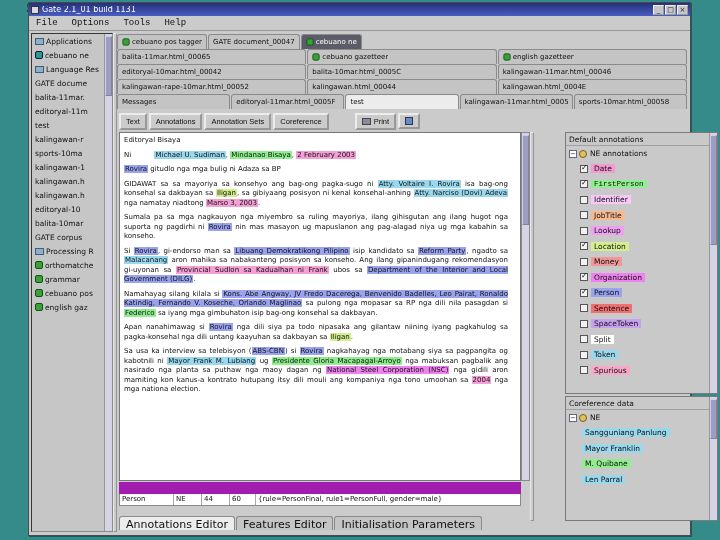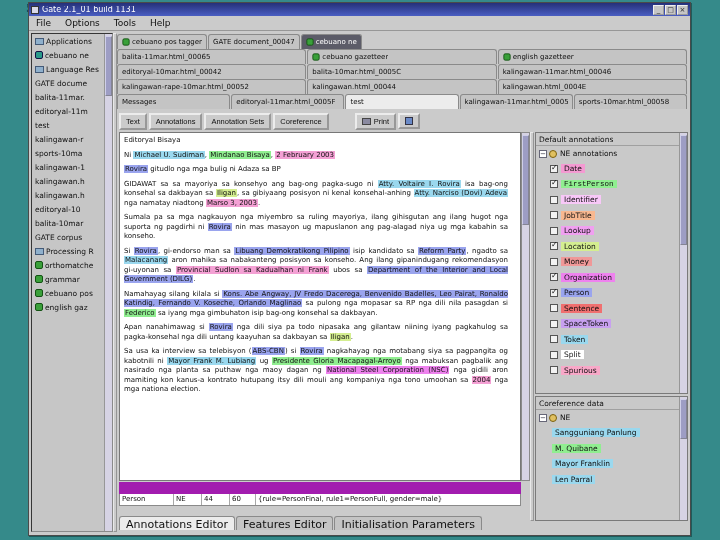--- a/index.html
+++ b/index.html
@@ -9,21 +9,21 @@
   .slide-num { position:absolute; left:26px; top:2px; font-family:"DejaVu Serif", serif; font-size:11px; color:#0f2f52; }
   .page-num { position:absolute; left:0; right:60px; top:504px; text-align:center; font-family:"DejaVu Serif", serif; font-size:13px; color:#14346b; z-index:50; }
 
   .window { position:absolute; left:28px; top:2px; width:663px; height:534px; background:#cbcbcb; border:1px solid #4a4a4a; box-shadow:1px 1px 0 #1d5c5c; }
   .titlebar { position:absolute; left:0; top:0; right:0; height:13px; background:linear-gradient(180deg,#253079,#4a5ec2); display:flex; align-items:center; padding:0 2px; }
   .titlebar .app-ico { width:8px; height:8px; background:#d8d8e8; border:1px solid #333; margin-right:3px; }
   .title-text { color:#fff; font-size:8px; line-height:8px; flex:1; white-space:nowrap; overflow:hidden; }
   .win-btn { width:11px; height:10px; background:#c6c6c6; border:1px outset #efefef; margin-left:1px; font-size:7px; line-height:8px; text-align:center; color:#222; }
 
   .menubar { position:absolute; left:0; top:13px; right:0; height:15px; background:#cbcbcb; border-bottom:1px solid #979797; display:flex; align-items:center; }
-  .menu-item { font-size:9px; color:#101010; padding:18px 7px; }
+  .menu-item { font-size:9px; color:#101010; padding:18px 7px;font-family:Liberation Mono, monospace; }
 
   .tree-panel { position:absolute; left:2px; top:30px; width:82px; bottom:3px; background:#c6c6c6; border:1px solid #8a8a8a; border-style:inset; overflow:hidden; }
   .tree-items { position:absolute; left:0; top:0; right:8px; bottom:0; overflow:hidden; }
   .tree-item { display:flex; align-items:center; height:14px; padding-left:3px; white-space:nowrap; overflow:hidden; }
   .tree-item .tlabel { font-size:7.5px; color:#101010; }
   .ticon { flex:0 0 auto; margin-right:2px; }
   .ticon.pr  { width:8px; height:8px; background:#3aa03a; border:1px solid #145214; border-radius:2px; }
   .ticon.app { width:8px; height:8px; background:#2a9a8a; border:1px solid #114; border-radius:2px; }
   .ticon.folder { width:9px; height:7px; background:#8fb0cc; border:1px solid #445a77; }
   .tree-scroll { position:absolute; right:0; top:0; width:8px; bottom:0; background:#d6d3e4; border-left:1px solid #979797; }
@@ -43,21 +43,21 @@
   .vbtn { background:#cbcbcb; border:2px outset #ececec; font-size:7.5px; color:#101010; padding:2px 5px; margin-right:2px; display:flex; align-items:center; white-space:nowrap; }
   .vbtn.gap { margin-left:24px; }
   .printer-ico { width:9px; height:7px; background:#8a8aa0; border:1px solid #444; margin-right:3px; }
   .mini-ico { width:8px; height:8px; background:#6a8ac8; border:1px solid #334; }
 
   .doc { position:absolute; left:90px; top:129px; width:402px; height:349px; background:#ffffff; border:1px solid #777; overflow:hidden; padding:3px 12px 3px 4px; }
   .doc p { font-size:7px; line-height:9.5px; color:#101010; margin-bottom:5px; text-align:justify; }
   .hl { padding:0 1px; }
   .doc-scroll { position:absolute; left:492px; top:129px; width:9px; height:349px; background:#d6d3e4; border:1px solid #8a8a8a; }
 
-  .panel { position:absolute; background:#c9c9c9; border:1px solid #7a7a7a; overflow:hidden; }
+  .panel { position:absolute; background:#c9c9c9; border:1px solid #7a7a7a; overflow:hidden;margin-left:30px; }
   .panel-rt { left:506px; top:129px; width:153px; height:262px; }
   .panel-rb { left:506px; top:393px; width:153px; height:125px; }
   .panel-header { font-size:7.5px; color:#101010; padding:2px 3px 1px 3px; border-bottom:1px solid #a0a0a0; white-space:nowrap; }
   .troot { display:flex; align-items:center; height:15px; padding-left:3px; }
   .troot .tlabel { font-size:7.5px; color:#101010; white-space:nowrap; }
   .expander { width:8px; height:8px; background:#fff; border:1px solid #667; font-size:7px; line-height:6px; text-align:center; color:#223; margin-right:2px; flex:0 0 auto; }
   .keyico { width:8px; height:8px; border-radius:50%; background:#e0c060; border:1px solid #7a6010; margin-right:3px; flex:0 0 auto; }
   .ann-item { display:flex; align-items:center; height:15.5px; padding-left:14px; white-space:nowrap; }
   .checkbox { width:8px; height:8px; background:#f2f2f2; border:1px solid #555; margin-right:3px; position:relative; flex:0 0 auto; }
   .checkbox.checked::after { content:"\2713"; position:absolute; left:0px; top:-3px; font-size:8px; color:#101010; }
@@ -253,21 +253,21 @@
           <span class="printer-ico"></span>
           <span>Print</span>
         </button>
         <button class="vbtn">
           <span class="mini-ico"></span>
         </button>
       </div>
 
     <div class="doc">
         <p><span>Editoryal Bisaya</span></p>
-        <p><span>Ni </span><span class="hl" style="background: rgb(154, 216, 238);">Michael U. Sudiman</span><span>, </span><span class="hl" style="background: rgb(144, 238, 144);">Mindanao Bisaya</span><span>, </span><span class="hl" style="background: rgb(244, 160, 212); margin-top: 36px;">2 February 2003</span></p>
+        <p><span>Ni </span><span class="hl" style="background: rgb(154, 216, 238); margin-left: 21px;">Michael U. Sudiman</span><span>, </span><span class="hl" style="background: rgb(144, 238, 144);">Mindanao Bisaya</span><span>, </span><span class="hl" style="background: rgb(244, 160, 212); margin-top: 36px;">2 February 2003</span></p>
         <p><span class="hl" style="background: rgb(154, 164, 238);">Rovira</span><span> gitudlo nga mga bulig ni Adaza sa BP</span></p>
         <p><span>GIDAWAT sa sa mayoriya sa konsehyo ang bag-ong pagka-sugo ni </span><span class="hl" style="background: rgb(154, 216, 238);">Atty. Voltaire I. Rovira</span><span> isa bag-ong konsehal sa dakbayan sa </span><span class="hl" style="background: rgb(212, 238, 144);">Iligan</span><span>, sa gibiyaang posisyon ni kenal konsehal-anhing </span><span class="hl" style="background: rgb(154, 216, 238);">Atty. Narciso (Dovi) Adeva</span><span> nga namatay niadtong </span><span class="hl" style="background: rgb(244, 160, 212);">Marso 3, 2003</span><span>.</span></p>
         <p><span>Sumala pa sa mga nagkauyon nga miyembro sa ruling mayoriya, ilang gihisgutan ang ilang hugot nga suporta ng pagdirhi ni </span><span class="hl" style="background: rgb(154, 164, 238);">Rovira</span><span> nin mas masayon ug mapuslanon ang pag-alagad niya ug mga kabahin sa konseho.</span></p>
         <p><span>Si </span><span class="hl" style="background: rgb(154, 164, 238);">Rovira</span><span>, gi-endorso man sa </span><span class="hl" style="background: rgb(154, 164, 238);">Libuang Demokratikong Pilipino</span><span> isip kandidato sa </span><span class="hl" style="background: rgb(154, 164, 238);">Reform Party</span><span>, ngadto sa </span><span class="hl" style="background: rgb(154, 216, 238);">Malacanang</span><span> aron mahika sa nabakanteng posisyon sa konseho. Ang ilang gipanindugang rekomendasyon gi-uyonan sa </span><span class="hl" style="background: rgb(244, 160, 212);">Provincial Sudlon sa Kadualhan ni Frank</span><span> ubos sa </span><span class="hl" style="background: rgb(154, 164, 238);">Department of the Interior and Local Government (DILG)</span><span>.</span></p>
         <p><span>Namahayag silang kilala si </span><span class="hl" style="background: rgb(154, 164, 238);">Kons. Abe Angway, JV Fredo Dacerega, Benvenido Badelles, Leo Pairat, Ronaldo Katindig, Fernando V. Koseche, Orlando Maglinao</span><span> sa pulong nga mopasar sa RP nga dili nila pasagdan si </span><span class="hl" style="background: rgb(144, 238, 144);">Federico</span><span> sa iyang mga gimbuhaton isip bag-ong konsehal sa dakbayan.</span></p>
         <p><span>Apan nanahimawag si </span><span class="hl" style="background: rgb(154, 164, 238);">Rovira</span><span> nga dili siya pa todo nipasaka ang gilantaw niining iyang pagkahulog sa pagka-konsehal nga dili untang kaayuhan sa dakbayan sa </span><span class="hl" style="background: rgb(212, 238, 144);">Iligan</span><span>.</span></p>
         <p><span>Sa usa ka interview sa telebisyon (</span><span class="hl" style="background: rgb(154, 164, 238);">ABS-CBN</span><span>) si </span><span class="hl" style="background: rgb(154, 164, 238);">Rovira</span><span> nagkahayag nga motabang siya sa pagpangita og kabotnili ni </span><span class="hl" style="background: rgb(154, 216, 238);">Mayor Frank M. Lubiang</span><span> ug </span><span class="hl" style="background: rgb(144, 238, 144);">Presidente Gloria Macapagal-Arroyo</span><span> nga mabuksan pagbalik ang nasirado nga planta sa puthaw nga maoy dagan ng </span><span class="hl" style="background: rgb(238, 130, 238);">National Steel Corporation (NSC)</span><span> nga gidili aron mamiting kon kanus-a kontrato hutupang itsy dili mouli ang kompaniya nga tono umoohan sa </span><span class="hl" style="background: rgb(244, 160, 212);">2004</span><span> nga mga nationa election.</span></p>
       </div>
     <div class="doc-scroll">
       <div class="scroll-thumb" style="top:2px;height:90px;"></div>
@@ -321,25 +321,25 @@
           <div class="ann-item">
             <span class="checkbox"></span>
             <span class="ann-label" style="background: rgb(240, 112, 112);">Sentence</span>
           </div>
           <div class="ann-item">
             <span class="checkbox"></span>
             <span class="ann-label" style="background: rgb(200, 160, 240);">SpaceToken</span>
           </div>
           <div class="ann-item">
             <span class="checkbox"></span>
+            <span class="ann-label" style="background: rgb(255, 255, 255);">Split</span>
+          </div>
+          <div class="ann-item">
+            <span class="checkbox"></span>
             <span class="ann-label" style="background: rgb(154, 216, 238);">Token</span>
-          </div>
-          <div class="ann-item">
-            <span class="checkbox"></span>
-            <span class="ann-label" style="background: rgb(255, 255, 255);">Split</span>
           </div>
           <div class="ann-item">
             <span class="checkbox"></span>
             <span class="ann-label" style="background: rgb(248, 168, 200);">Spurious</span>
           </div>
         </div>
       <div class="panel-scroll">
         <div class="scroll-thumb" style="top:2px;height:110px;"></div>
       </div>
     </div>
@@ -349,24 +349,24 @@
       <div class="troot">
         <span class="expander">−</span>
         <span class="keyico"></span>
         <span class="tlabel">NE</span>
       </div>
       <div>
           <div class="coref-item">
             <span class="ann-label" style="background: rgb(154, 216, 238);">Sangguniang Panlung</span>
           </div>
           <div class="coref-item">
+            <span class="ann-label" style="background: rgb(154, 216, 238);">Mayor Franklin</span>
+          </div>
+          <div class="coref-item">
             <span class="ann-label" style="background: rgb(144, 238, 144);">M. Quibane</span>
-          </div>
-          <div class="coref-item">
-            <span class="ann-label" style="background: rgb(154, 216, 238);">Mayor Franklin</span>
           </div>
           <div class="coref-item">
             <span class="ann-label" style="background: rgb(154, 216, 238);">Len Parral</span>
           </div>
         </div>
       <div class="panel-scroll">
         <div class="scroll-thumb" style="top:2px;height:40px;"></div>
       </div>
     </div>
 

